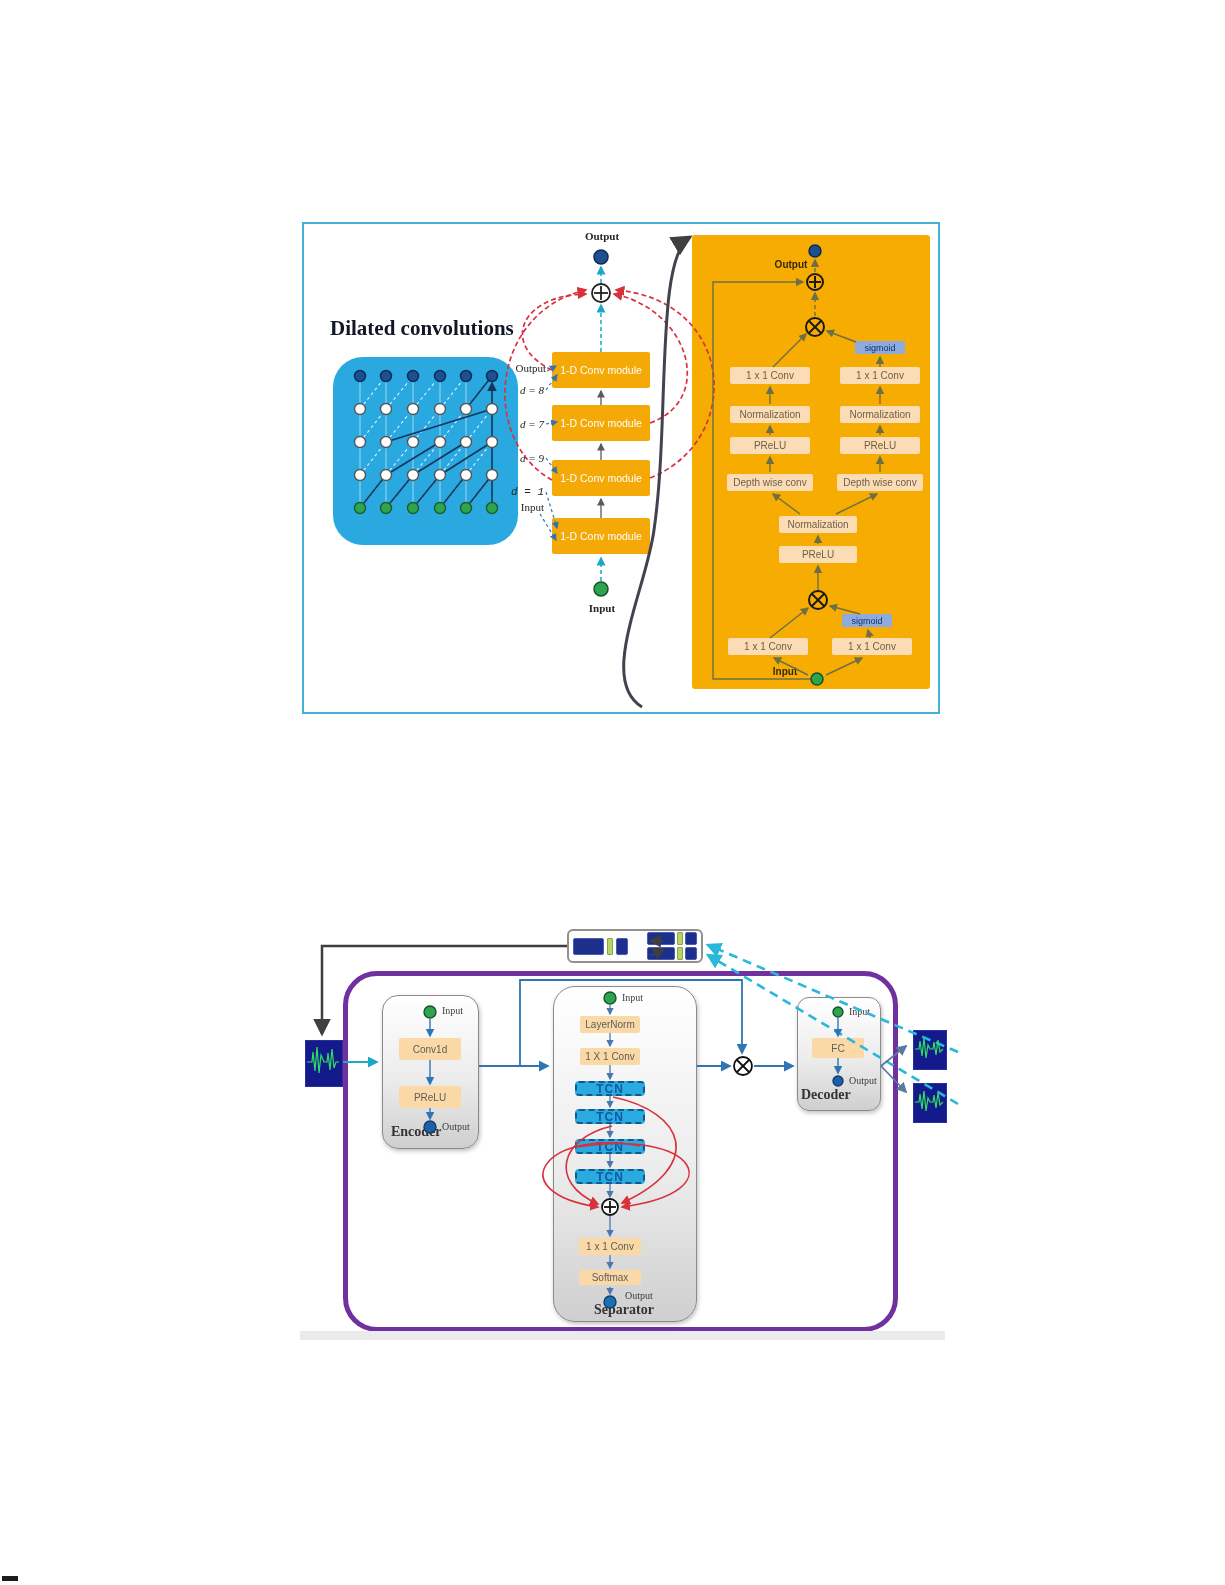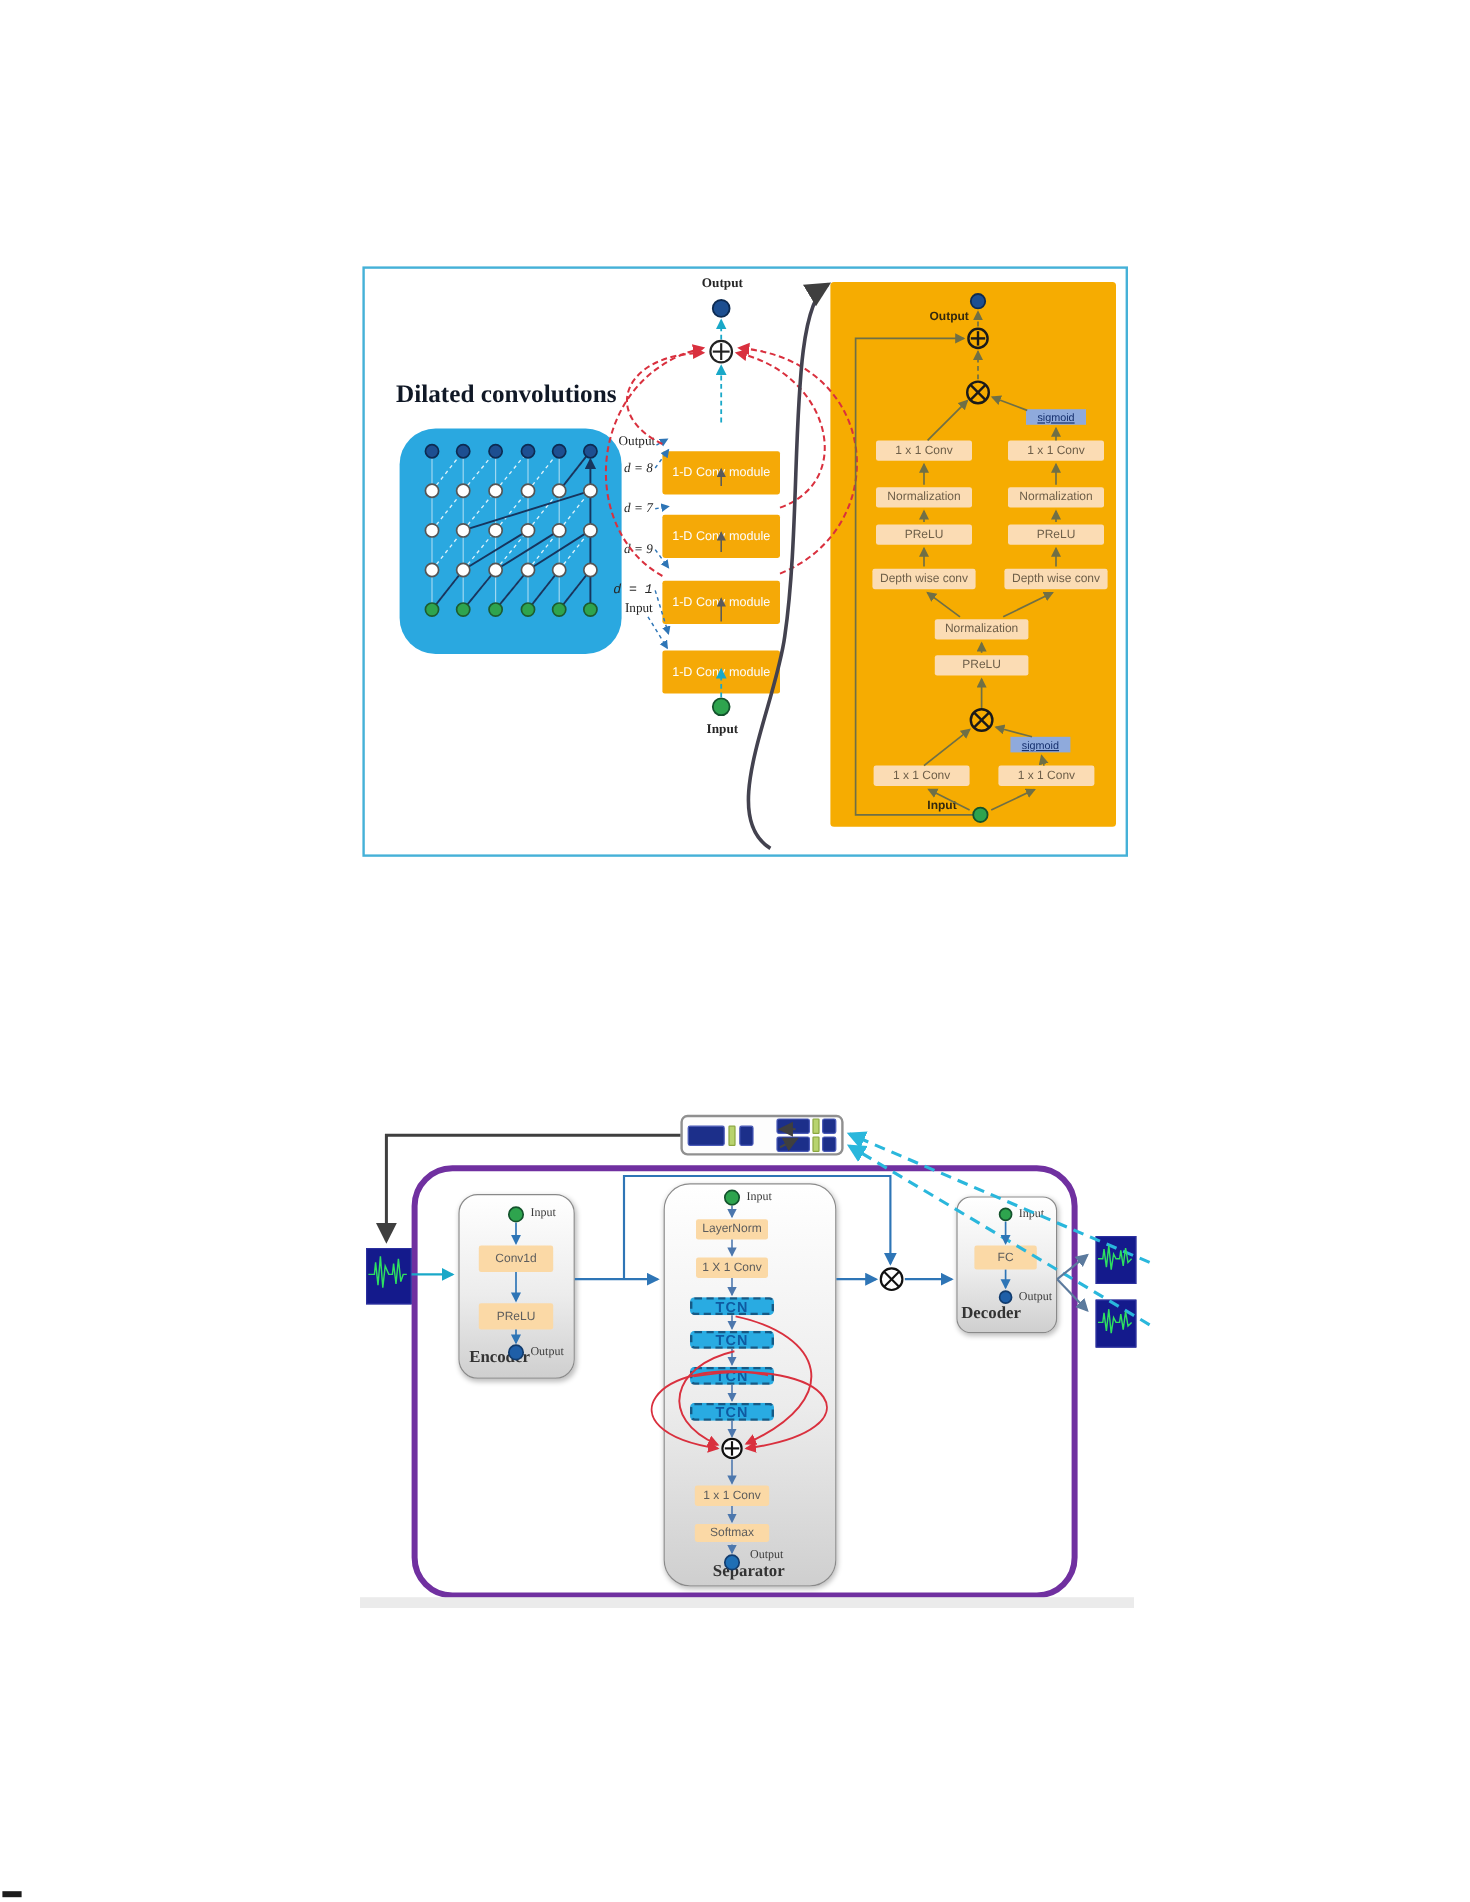--- a/index.html
+++ b/index.html
@@ -3,27 +3,27 @@
 <meta charset="utf-8">
 <style>
   html,body{margin:0;padding:0;background:#ffffff;}
   #page{position:relative;width:1225px;height:1585px;background:#fff;overflow:hidden;
         font-family:"Liberation Sans",sans-serif;}
   .abs{position:absolute;}
   .frame1{border:2px solid #45b1d8;background:#ffffff;}
   .bluebox{background:#2aa8e0;border-radius:30px;}
   .panel{background:#f6ac01;border-radius:3px;}
   .module{background:#f5a907;color:#fdfdfd;font:10.5px "Liberation Sans",sans-serif;
-          display:flex;align-items:center;justify-content:center;border-radius:2px;margin-top:24px;}
+          display:flex;align-items:center;justify-content:center;border-radius:2px;}
   .peach{background:#fbdcb4;color:#6e5f49;font:10px "Liberation Sans",sans-serif;
          display:flex;align-items:center;justify-content:center;border-radius:2px;}
   .peach2{background:#fbd9a6;color:#5d5d5d;font:10px "Liberation Sans",sans-serif;
           display:flex;align-items:center;justify-content:center;border-radius:2px;}
   .sig{background:#8faadc;color:#16306e;font:9px "Liberation Sans",sans-serif;
-       display:flex;align-items:center;justify-content:center;text-decoration:underline;}
+       display:flex;align-items:center;justify-content:center;}
   .tcn{background:#29abe2;border:2px dashed #155a86;border-radius:4px;color:#0f5aa0;
        font:bold 12px "Liberation Sans",sans-serif;letter-spacing:1px;
        display:flex;align-items:center;justify-content:center;box-sizing:border-box;}
   .gbox{background:linear-gradient(180deg,#ffffff 0%,#ececec 55%,#cfcfcf 100%);
         border:1.5px solid #8a8a8a;box-shadow:1px 2px 4px rgba(0,0,0,.25);}
   .slabel{font:11px "Liberation Serif",serif;color:#262626;}
   .slabel-i{font:italic 11px "Liberation Serif",serif;color:#262626;}
   .nlabel{font:10px "Liberation Serif",serif;color:#3c3c3c;}
   .tserif{font:bold 14px "Liberation Serif",serif;color:#333;}
   .big-title{font:bold 21px "Liberation Serif",serif;color:#101826;}

